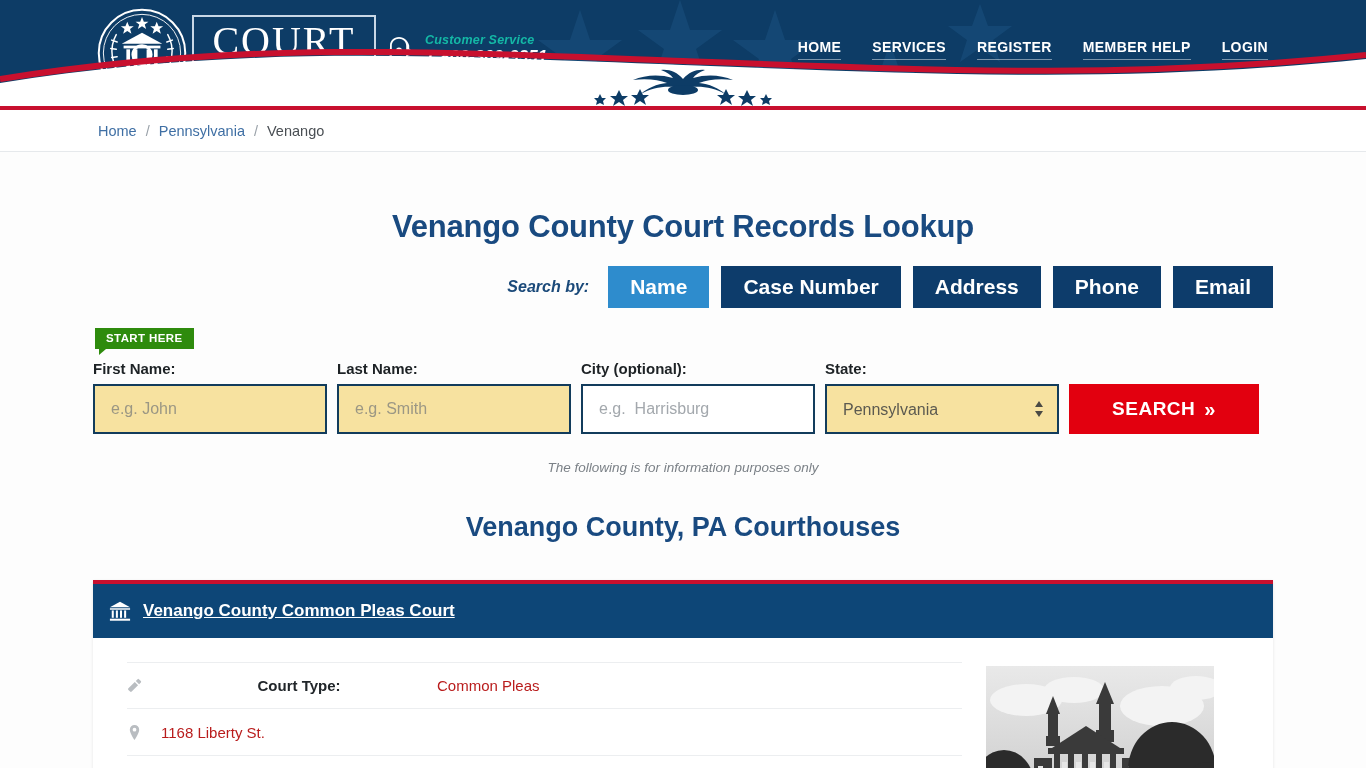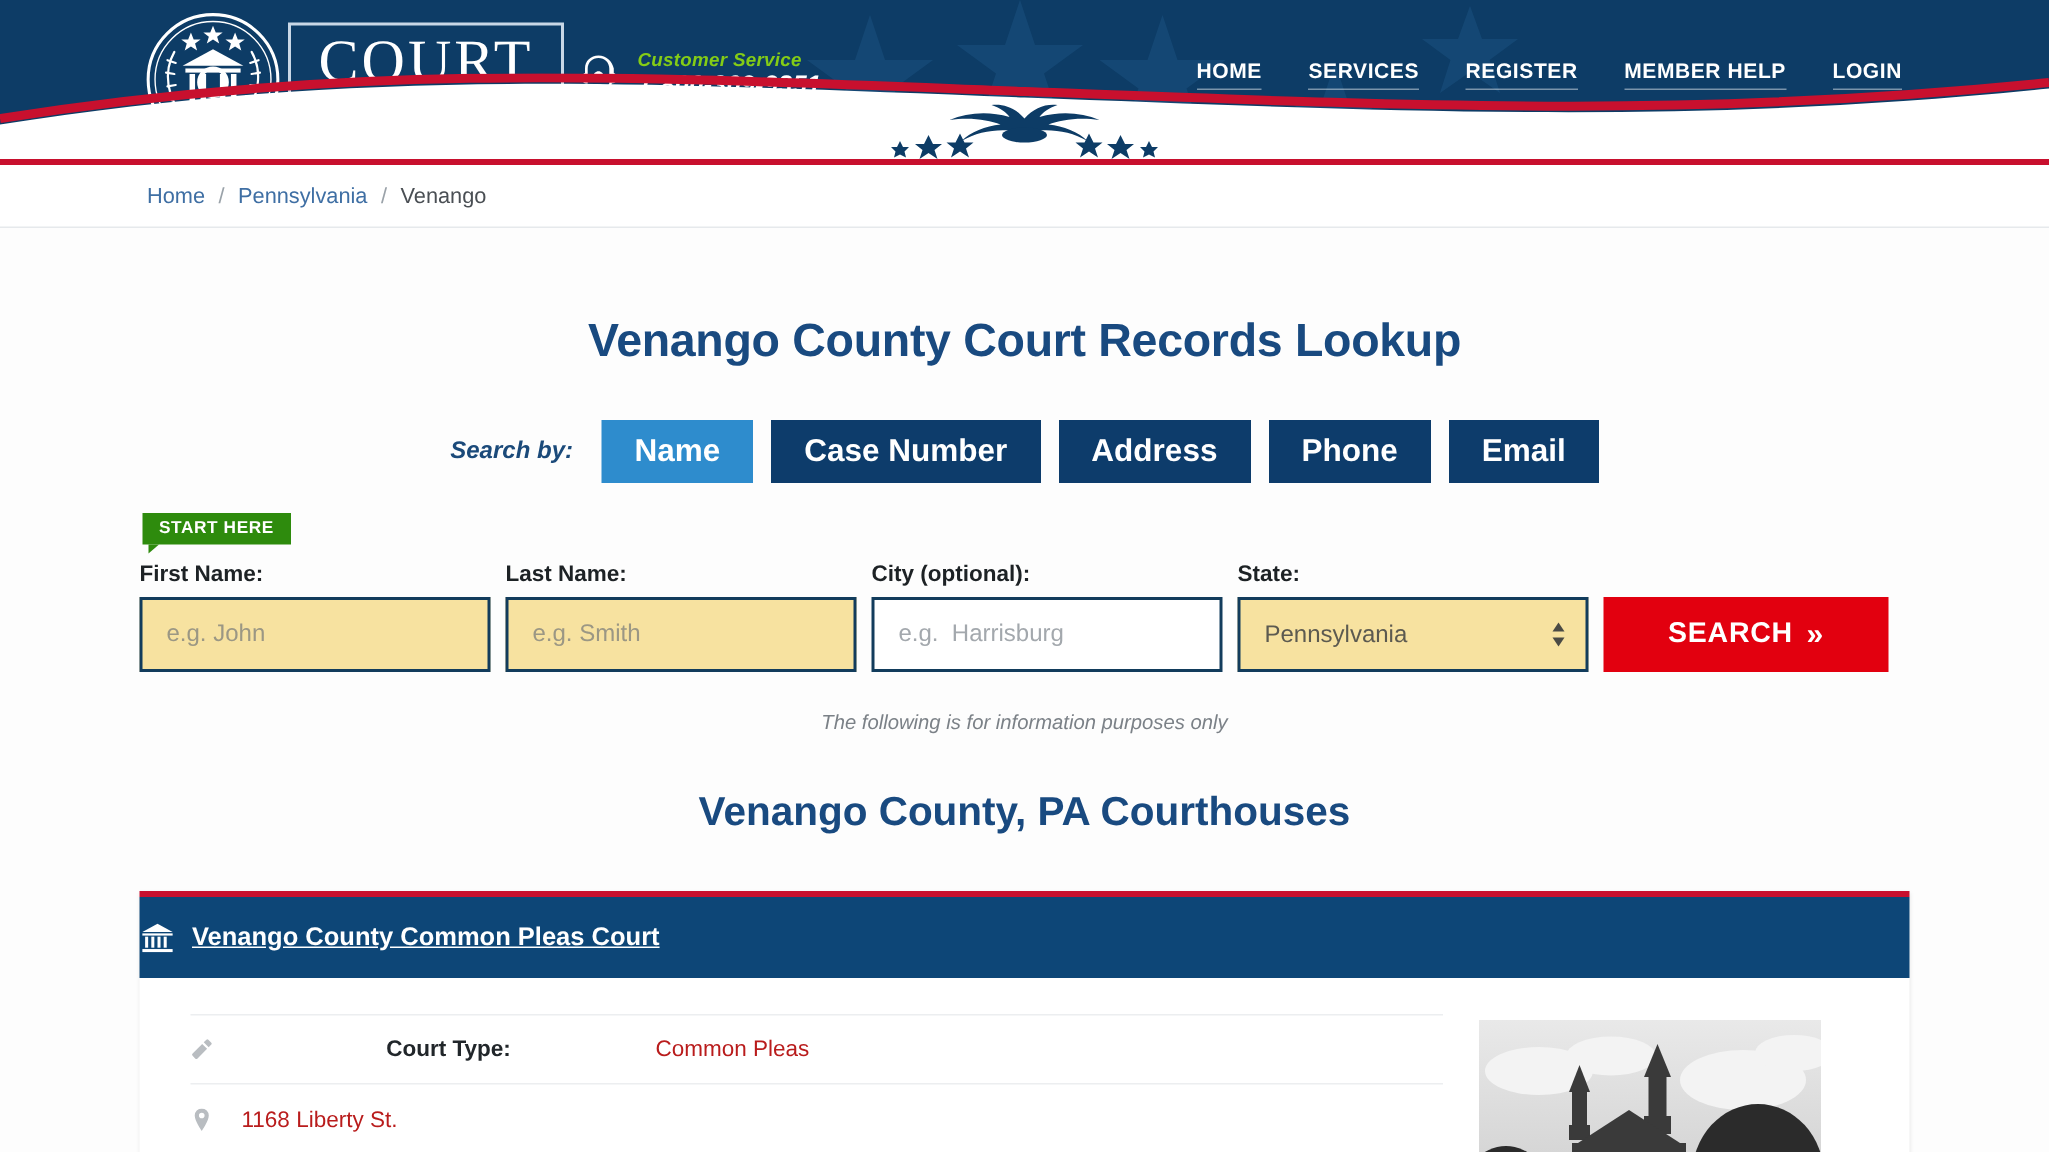--- a/index.html
+++ b/index.html
@@ -64,21 +64,21 @@
 
   .cs-block {
     position: absolute;
     left: 383px; top: 33px;
     display: flex; align-items: center; gap: 10px;
   }
   .cs-icon { width: 32px; height: 32px; flex: none; }
   .cs-text { line-height: 1.15; }
   .cs-label {
     display: block;
-    color: #84cc16;
+    color: #14b8a6;
     font-size: 12.5px;
     font-style: italic;
     font-weight: bold;
     letter-spacing: .2px;
   }
   .cs-phone {
     display: block;
     color: #ffffff;
     font-size: 17px;
     font-style: italic;
@@ -139,22 +139,22 @@
     margin: 0;
     padding-top: 57px;
     text-align: center;
     color: #194a80;
     font-size: 31px;
     font-weight: bold;
     letter-spacing: -.2px;
   }
 
   .searchby-row {
-    margin-top: 35px;
-    display: flex; align-items: center; justify-content: center;
+    margin-top: 21px;
+    display: flex; align-items: center; justify-content: flex-end;
     gap: 12px;
   }
   .searchby-label {
     color: #1b4a7a;
     font-size: 16px;
     font-style: italic;
     font-weight: bold;
     margin-right: 7px;
   }
   .tab-btn {
@@ -275,21 +275,21 @@
     margin-top: 37px;
     width: 1180px;
     border-top: 4px solid #c8102e;
     background: #ffffff;
     box-shadow: 0 1px 3px rgba(0,0,0,.10);
   }
   .card-head {
     background: #0d4677;
     height: 54px;
     display: flex; align-items: center;
-    padding-left: 1px;
+    padding-left: 16px;
     gap: 12px;
   }
   .bank-icon { width: 22px; height: 22px; flex: none; }
   .card-head a {
     color: #ffffff;
     font-size: 17px;
     font-weight: bold;
     text-decoration: underline;
   }
   .card-body {

